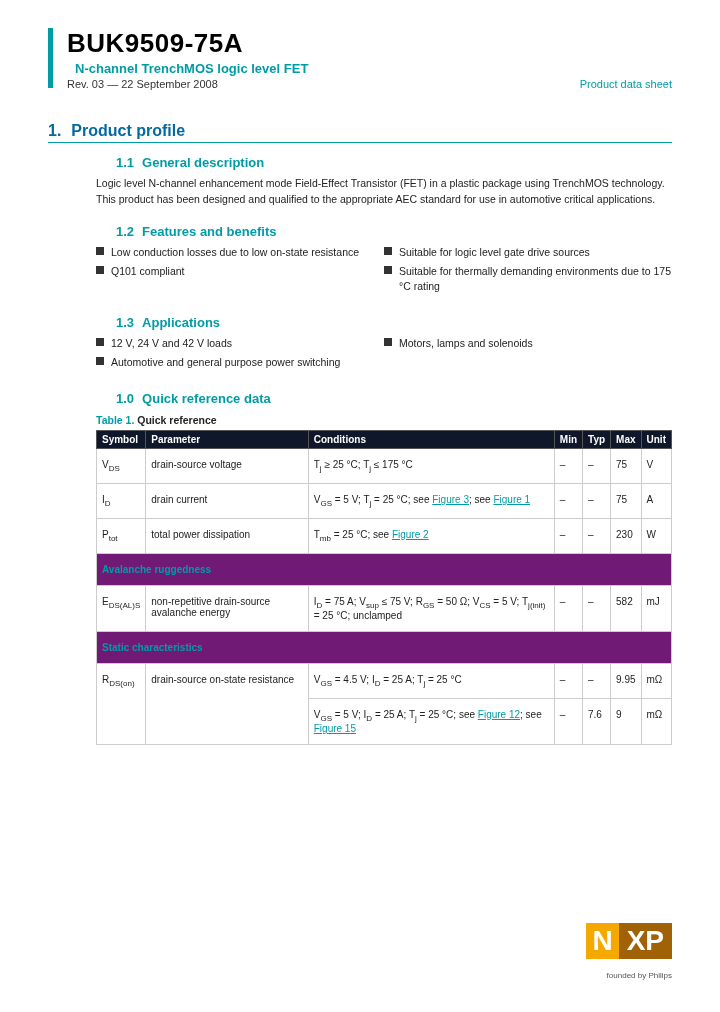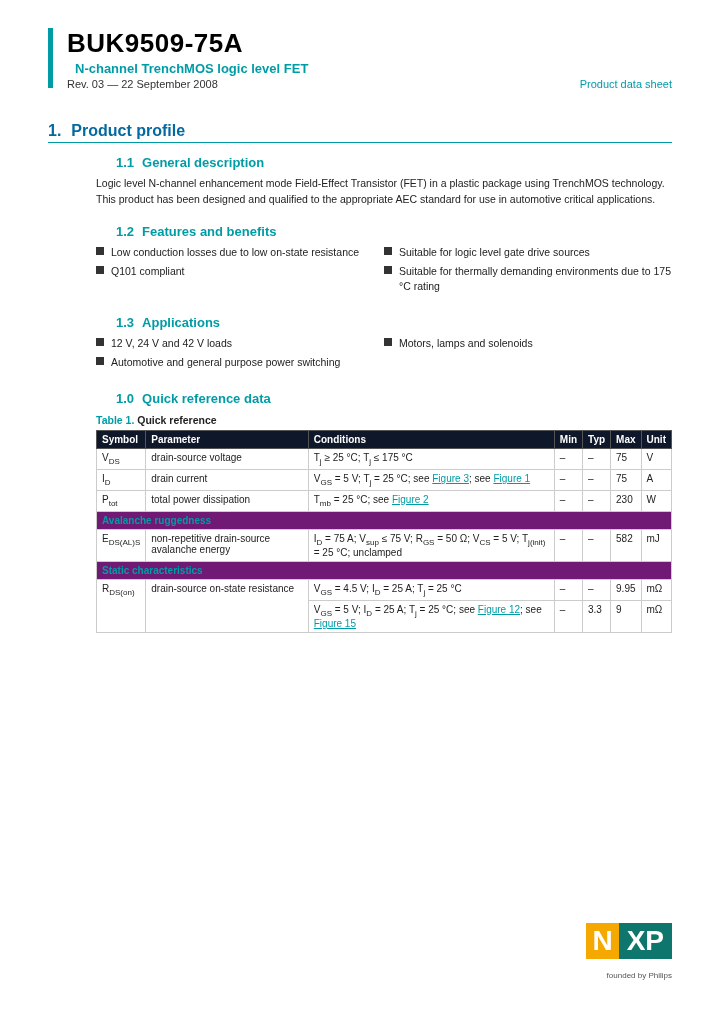--- a/index.html
+++ b/index.html
@@ -147,21 +147,21 @@
     }
     .data-table th {
       background: #0f172a;
       color: #fff;
       text-align: left;
       padding: 3px 5px;
       font-weight: bold;
       border: 1px solid #555;
     }
     .data-table td {
-      padding: 3px 5px;
+      padding: 10px 5px;
       border: 1px solid #ccc;
       vertical-align: top;
     }
     .data-table tr.section-row td {
       background: #701a75;
       color: #009ca6;
       font-weight: bold;
       border: 1px solid #ccc;
     }
     .data-table a {
@@ -184,21 +184,21 @@
     }
     .nxp-n {
       background: #f5a800;
       color: #fff;
       font-weight: bold;
       font-size: 28px;
       padding: 2px 6px;
       font-family: Arial Black, Arial, sans-serif;
     }
     .nxp-xp {
-      background: #0f766e;
+      background: #a16207;
       color: #fff;
       font-weight: bold;
       font-size: 28px;
       padding: 2px 8px;
       font-family: Arial Black, Arial, sans-serif;
     }
     .nxp-tagline {
       font-size: 8px;
       color: #555;
       margin-top: 12px;
@@ -364,21 +364,21 @@
             <td>V<span class="sub">GS</span> = 4.5 V; I<span class="sub">D</span> = 25 A; T<span class="sub">j</span> = 25 °C</td>
             <td>–</td>
             <td>–</td>
             <td>9.95</td>
             <td>mΩ</td>
           </tr>
 
           <tr>
             <td>V<span class="sub">GS</span> = 5 V; I<span class="sub">D</span> = 25 A; T<span class="sub">j</span> = 25 °C; see <a href="#">Figure 12</a>; see <a href="#">Figure 15</a></td>
             <td>–</td>
-            <td>3.3</td>
+            <td>7.6</td>
             <td>9</td>
             <td>mΩ</td>
           </tr>
         </tbody>
       </table>
     </div>
   </div>
 
   <div class="nxp-logo">
     <div class="nxp-logo-icon">

